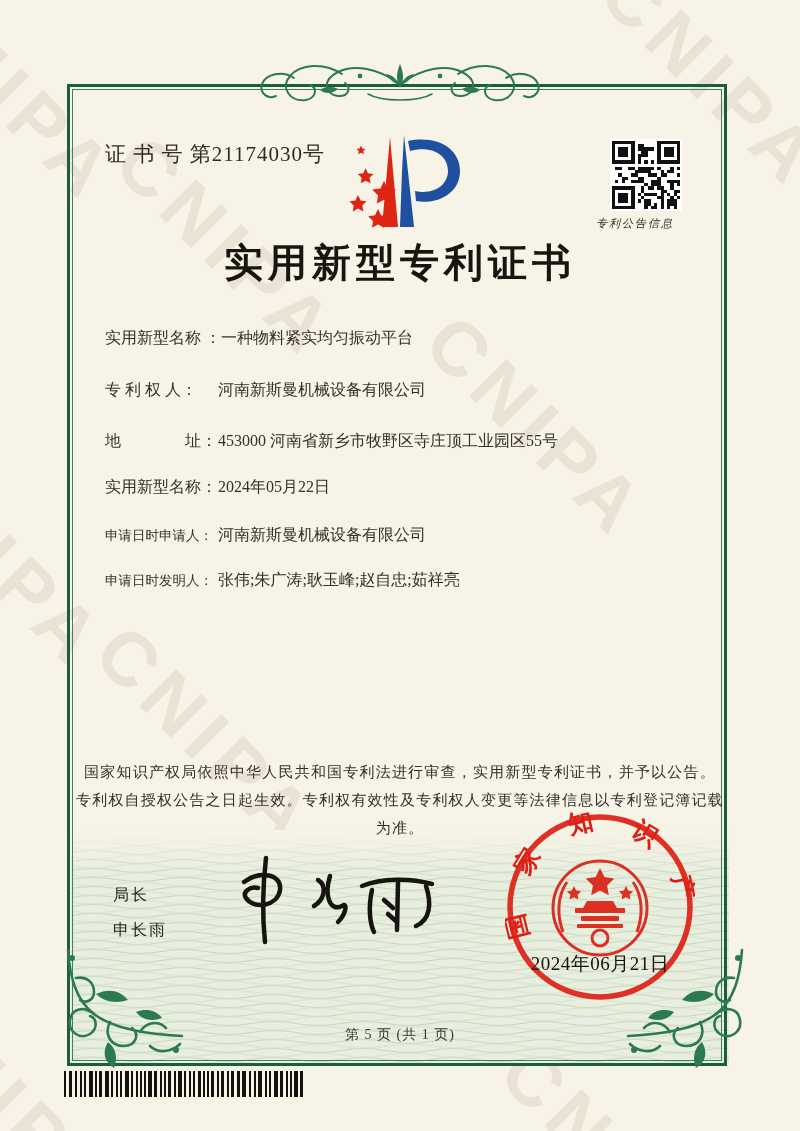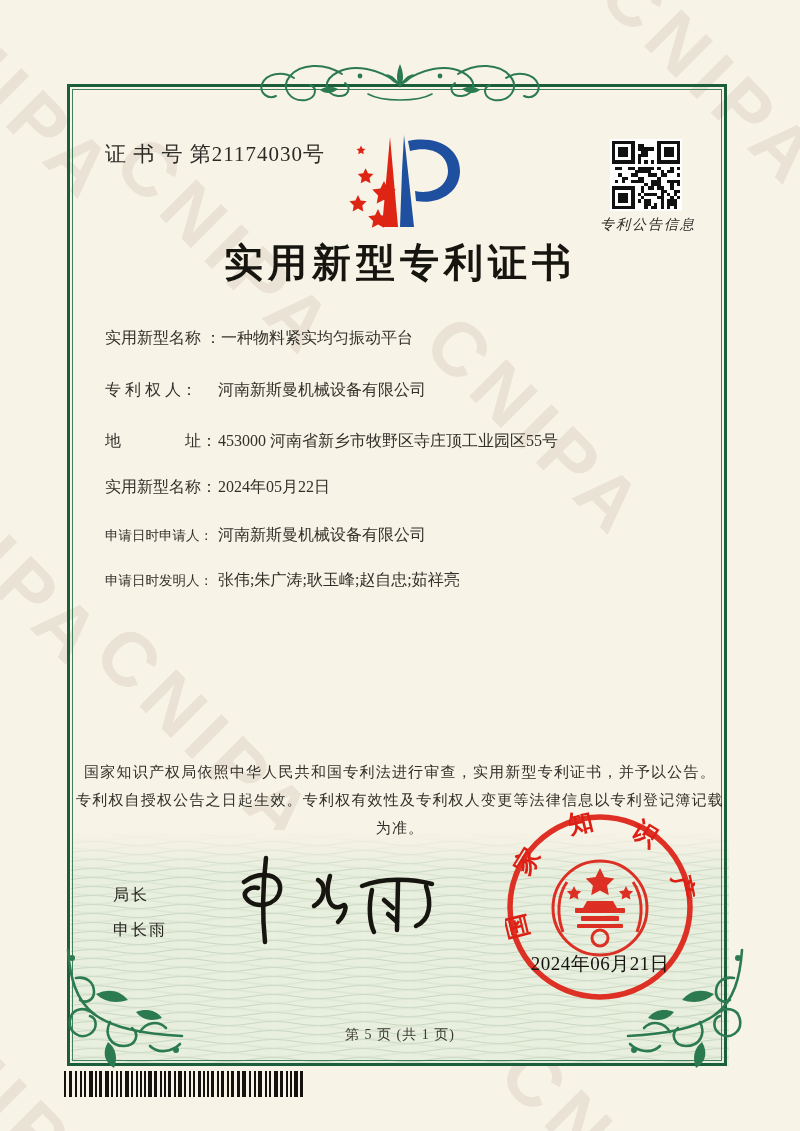--- a/index.html
+++ b/index.html
@@ -31,22 +31,22 @@
   .ornament-top{position:absolute;left:250px;top:50px;z-index:2;}
   .corner-fl{position:absolute;z-index:2;}
   .corner-bl{left:50px;top:948px;}
   .corner-br{left:620px;top:948px;transform:scaleX(-1);}
   
   .cert-no{position:absolute;left:105px;top:140px;z-index:3;font-size:21px;letter-spacing:1px;color:#2c2a25;}
   .logo{position:absolute;left:338px;top:131px;z-index:3;}
   .qr{position:absolute;left:610px;top:139px;width:72px;height:72px;z-index:3;background:#fff;
       display:grid;grid-template-columns:repeat(21,1fr);grid-template-rows:repeat(21,1fr);padding:2px;box-sizing:border-box;}
   .qr .m{background:#111;}
-  .qr-caption{position:absolute;left:596px;top:216px;width:100px;text-align:right;z-index:3;
-      font-size:14px;letter-spacing:2px;color:#2c2a25;font-style:italic;}
+  .qr-caption{position:absolute;left:596px;top:216px;width:100px;text-align:left;z-index:3;
+      font-size:11px;letter-spacing:2px;color:#2c2a25;font-style:italic;}
   .title{position:absolute;left:0;top:236px;width:800px;text-align:center;z-index:3;
       font-size:39px;font-weight:700;letter-spacing:5px;color:#17150f;}
   
   .content{position:absolute;left:105px;top:326px;width:600px;z-index:3;font-size:16px;}
   .frow{position:relative;line-height:24px;height:24px;white-space:nowrap;}
   .flabel{display:inline-block;min-width:113px;color:#32302a;}
   .flabel.sm{font-size:13.5px;min-width:113px;}
   .fvalue{color:#32302a;}
   .rpair{position:absolute;left:350px;top:0;}
   .rpair .flabel{min-width:0;margin-right:8px;}

